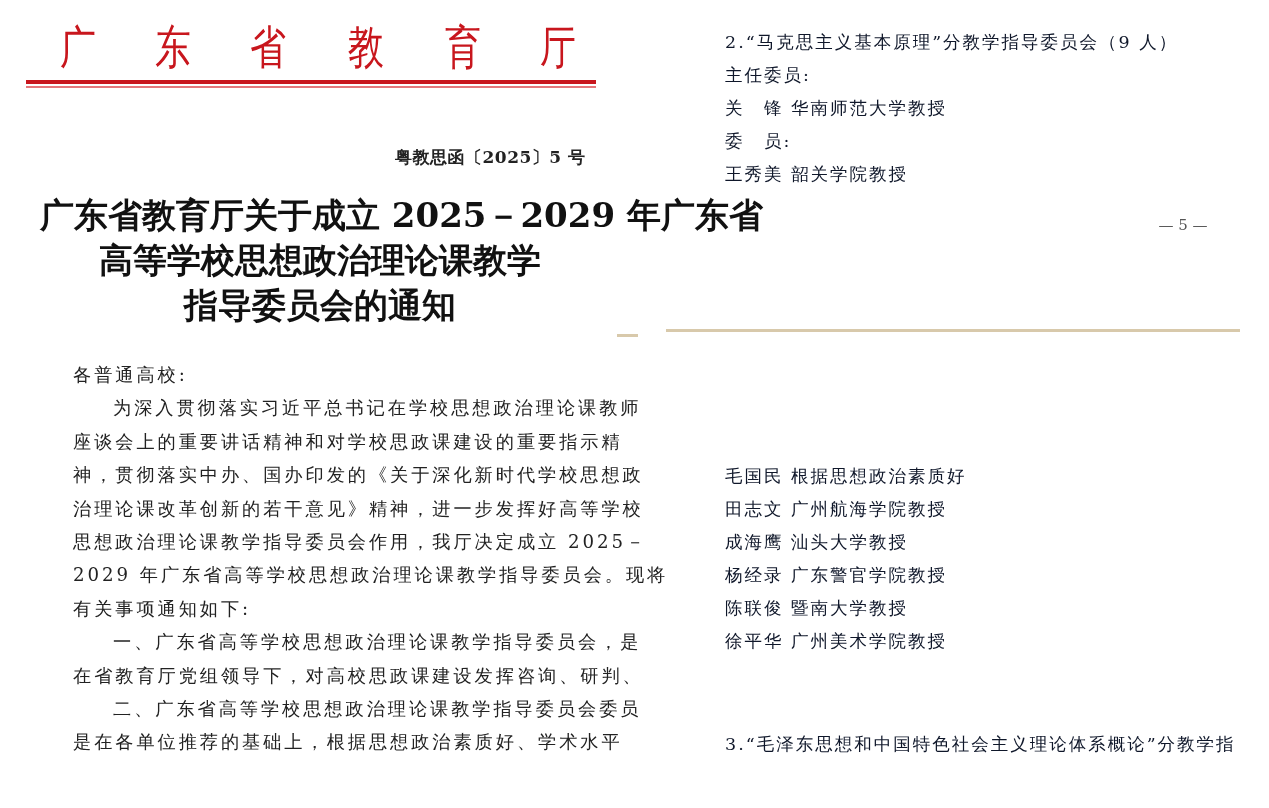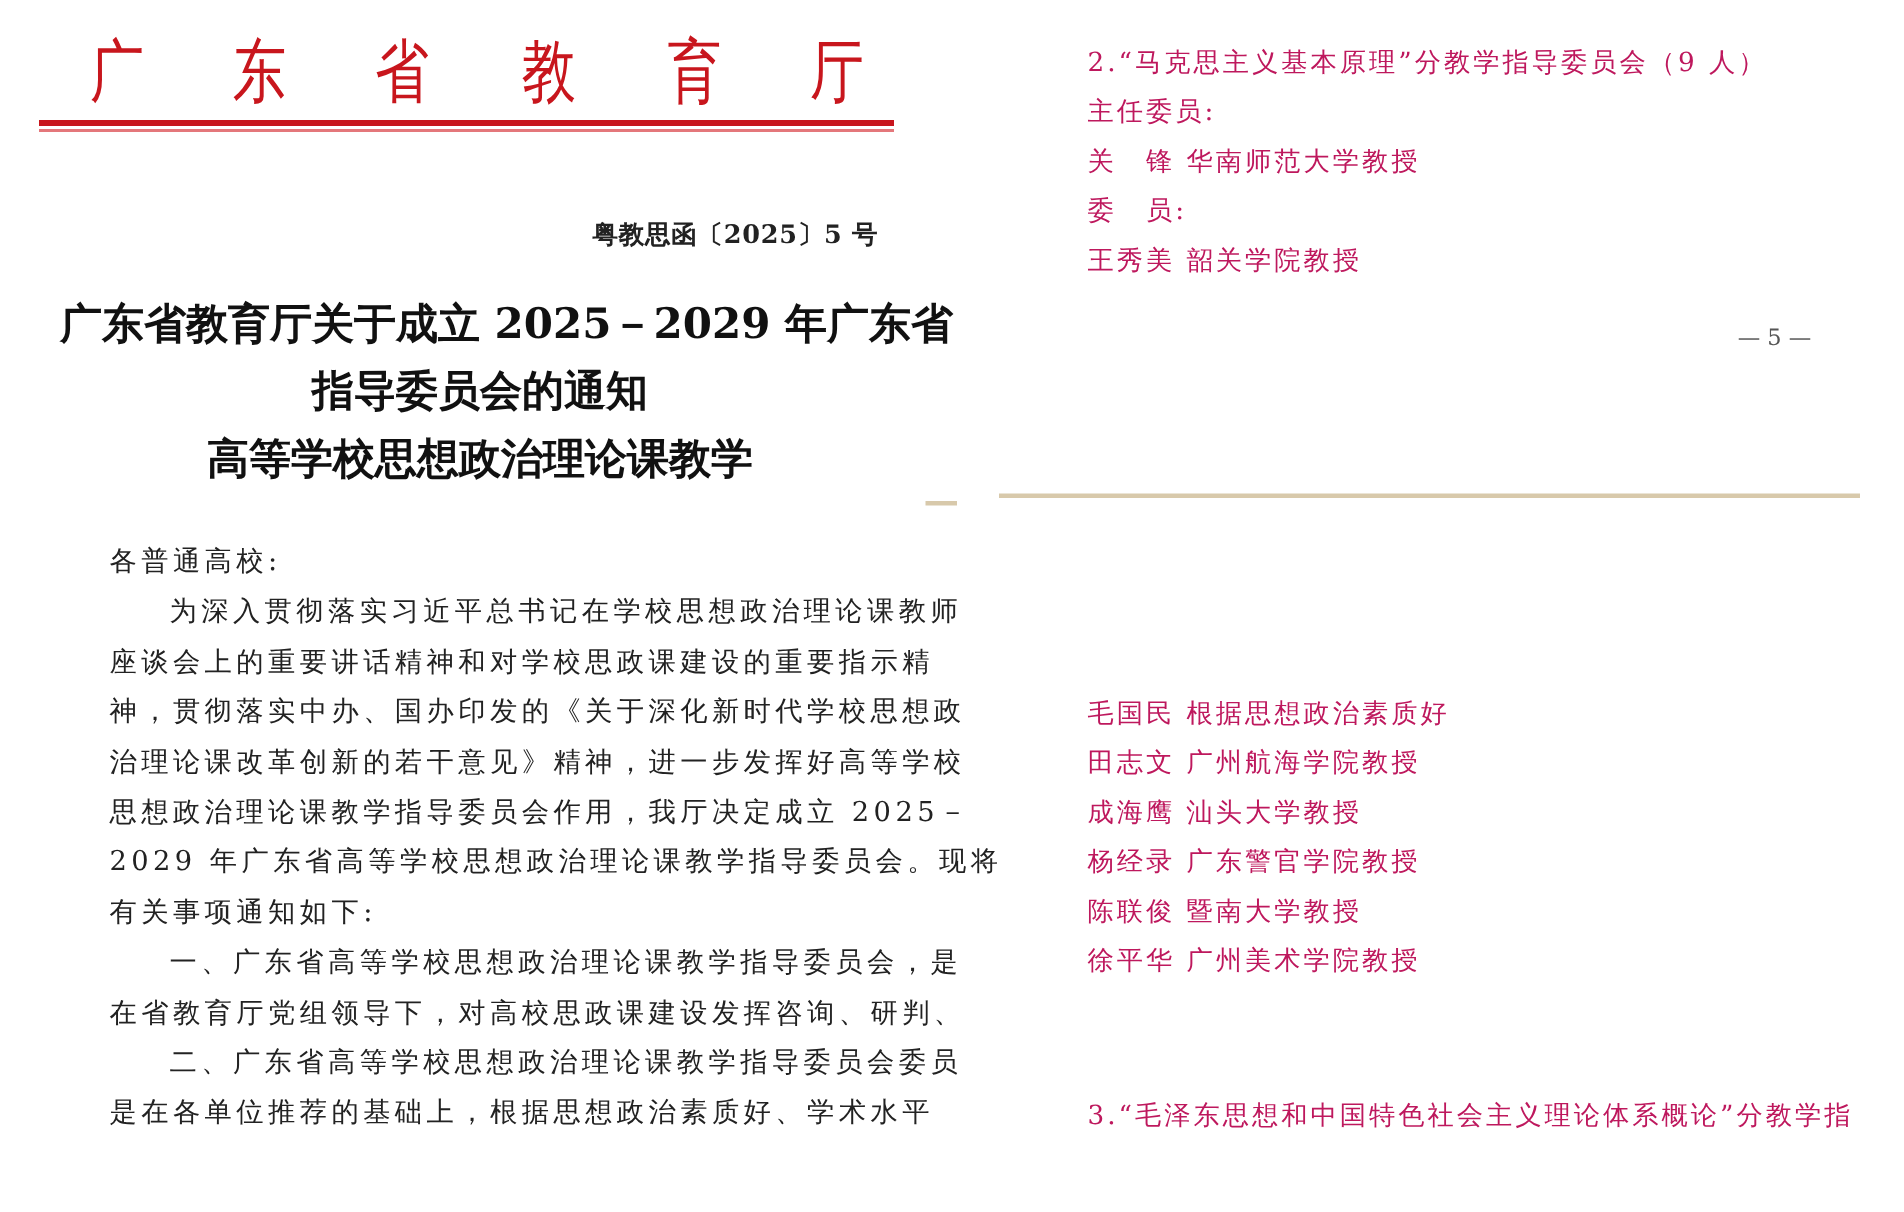--- a/index.html
+++ b/index.html
@@ -44,21 +44,21 @@
       left: 395px; top: 144px; width: 200px;
       font-size: 17px; line-height: 26px;
       color: #222;
       white-space: nowrap;
       letter-spacing: 0.5px;
       font-weight: bold;
     }
     .doc-title {
       left: 40px; top: 193px; width: 560px;
       text-align: center;
-      font-size: 28px;
+      font-size: 34px;
       line-height: 45px;
       font-weight: bold;
       color: #111;
     }
     .doc-title div { white-space: nowrap; }
     .body-text {
       left: 57px; top: 358px; width: 525px;
       font-size: 18.2px;
       line-height: 33.4px;
       color: #222;
@@ -75,21 +75,21 @@
     .tan-rule-right {
       left: 666px; top: 329px; width: 574px; height: 3px;
       background: #d8c9ab;
     }
 
     
     .right-block {
       left: 725px; width: 540px;
       font-size: 17.5px;
       line-height: 33px;
-      color: #be185d;
+      color: #0f172a;
     }
     .right-block .line { white-space: nowrap; height: 33px; letter-spacing: 2px; }
     .right-top { top: 26px; }
     .right-members { top: 460px; }
     .right-bottom { top: 728px; left: 680px; width: 560px; }
     .right-bottom .first { padding-left: 45px; }
     .page-number {
       left: 1148px; top: 213px; width: 70px;
       font-size: 15px; line-height: 24px;
       color: #555;
@@ -108,22 +108,22 @@
   <span class="lh-char" style="left:419px">育</span>
   <span class="lh-char" style="left:514px">厅</span>
 </div>
 <div class="abs red-rule-thick"></div>
 <div class="abs red-rule-thin"></div>
 
 <div class="abs doc-number">粤教思函〔2025〕5 号</div>
 
 <div class="abs doc-title">
   <div>广东省教育厅关于成立 2025－2029 年广东省</div>
+  <div>高等学校思想政治理论课教学</div>
   <div>指导委员会的通知</div>
-  <div>高等学校思想政治理论课教学</div>
 </div>
 
 <div class="abs body-text">
   <div class="line">各普通高校:</div>
   <div class="line indent">为深入贯彻落实习近平总书记在学校思想政治理论课教师</div>
   <div class="line">座谈会上的重要讲话精神和对学校思政课建设的重要指示精</div>
   <div class="line">神，贯彻落实中办、国办印发的《关于深化新时代学校思想政</div>
   <div class="line">治理论课改革创新的若干意见》精神，进一步发挥好高等学校</div>
   <div class="line">思想政治理论课教学指导委员会作用，我厅决定成立 2025－</div>
   <div class="line">2029 年广东省高等学校思想政治理论课教学指导委员会。现将</div>

